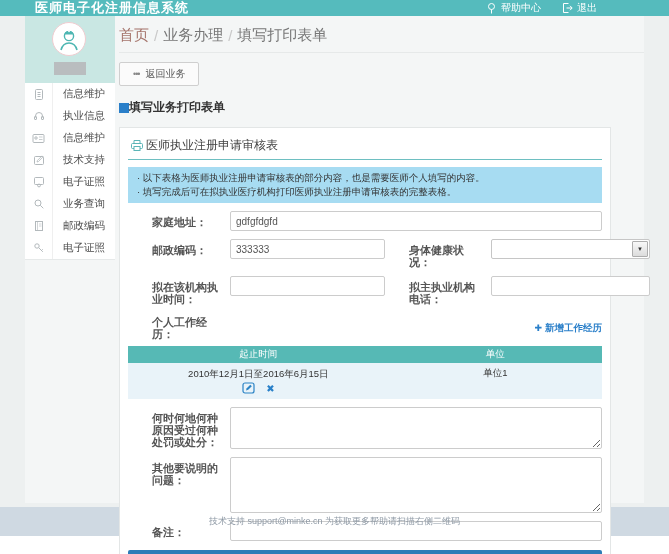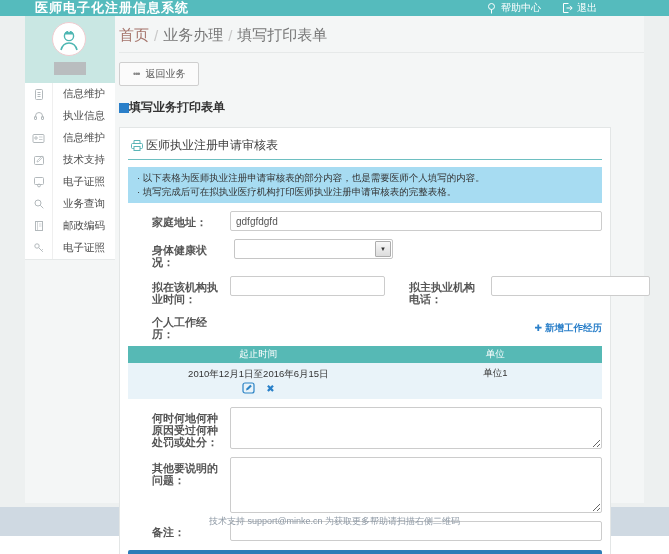--- a/index.html
+++ b/index.html
@@ -248,20 +248,24 @@
           <div class="info-line">以下表格为医师执业注册申请审核表的部分内容，也是需要医师个人填写的内容。</div>
           <div class="info-line">填写完成后可在拟执业医疗机构打印医师执业注册申请审核表的完整表格。</div>
         </div>
 
         <div class="frow">
           <label class="lbl">家庭地址：</label>
           <input class="inp grow" value="gdfgfdgfd" style="">
         </div>
 
         <div class="frow split">
+          <div class="fgroup">
+            <label class="lbl">邮政编码：</label>
+            <input class="inp w155" value="333333" style="">
+          </div>
           <div class="fgroup">
             <label class="lbl lbl2">身体健康状况：</label>
             <div class="select">
               <span class="sel-val"></span>
               <span class="sel-btn">▼</span>
             </div>
           </div>
         </div>
 
         <div class="frow split">

